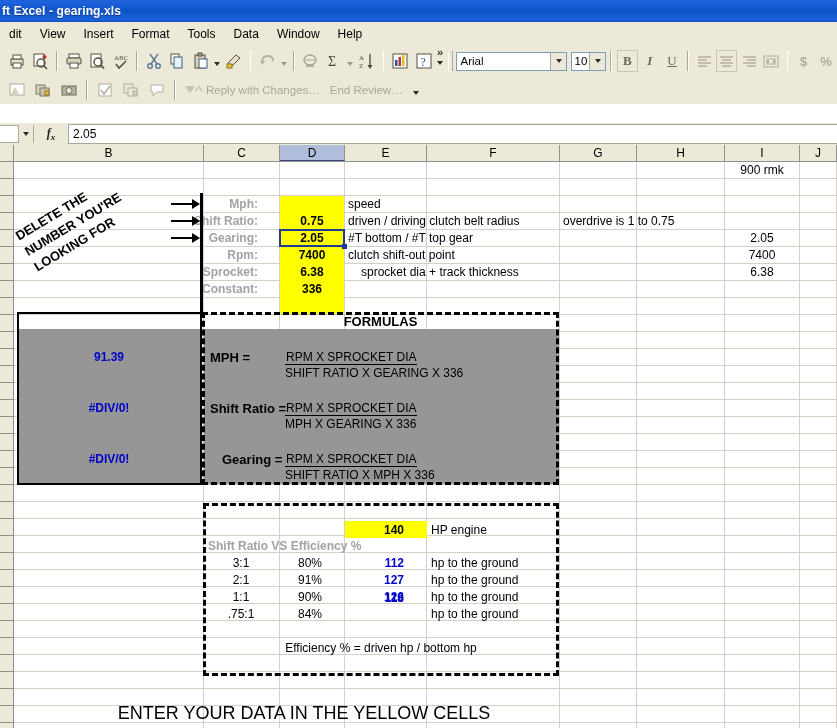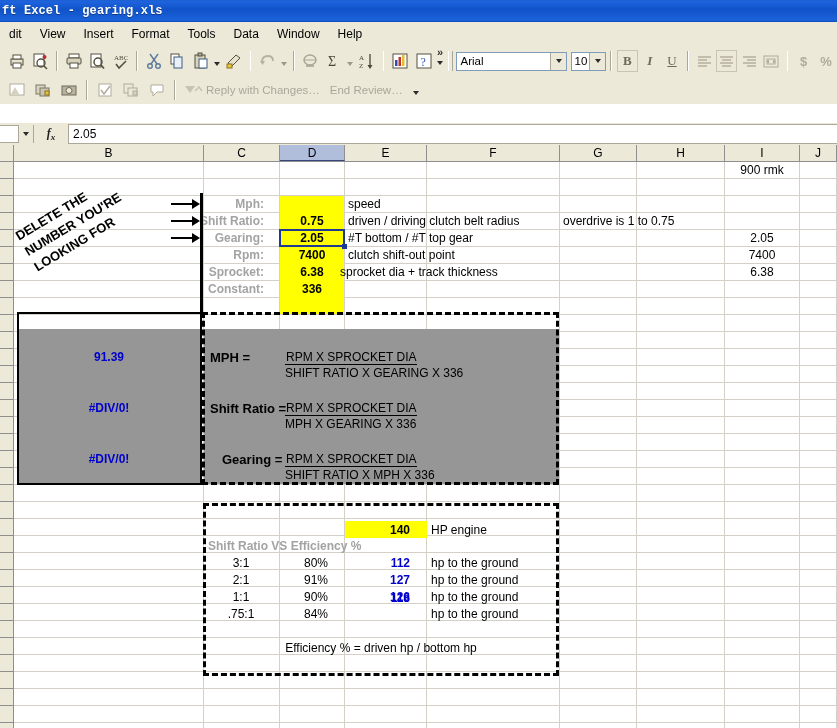--- a/index.html
+++ b/index.html
@@ -13,21 +13,20 @@
 
   
   .titlebar{
     position:absolute;left:0;top:0;width:837px;height:22px;
     background:linear-gradient(to bottom,#1c5fd4 0%,#1e63dd 8%,#1053c8 45%,#1b62da 92%,#0c49b5 100%);
     color:#ffffff;font-size:12px;font-weight:bold;
     display:flex;align-items:center;
     padding-left:2px;box-sizing:border-box;
     text-shadow:0 1px 0 rgba(0,0,0,.35);
     letter-spacing:.1px;
-    font-family:Liberation Mono, monospace;
   }
 
   
   .menubar{
     position:absolute;left:0;top:22px;width:837px;height:24px;
     background:#ece9d8;border-bottom:1px solid #ece9d8;
     display:flex;align-items:center;font-size:12px;color:#000;
   }
   .menuitem{padding:2px 9px;cursor:default;white-space:nowrap;}
 
@@ -107,21 +106,21 @@
 
   .rowhdrcol{position:absolute;left:0;top:17px;width:14px;height:566px;background:#ece9d8;border-right:1px solid #8f8f8f;box-sizing:border-box;}
   .rowline{position:absolute;left:0;width:14px;height:1px;background:#8f8f8f;}
 
   .sheet{position:absolute;left:14px;top:17px;width:823px;height:566px;}
   .hline{position:absolute;left:0;height:1px;background:#d4d0c8;}
   .vline{position:absolute;top:0;width:1px;background:#d4d0c8;}
 
   .cell{position:absolute;font-size:12px;color:#000;white-space:nowrap;
         display:flex;align-items:center;box-sizing:border-box;}
-  .cell.r{justify-content:flex-end;padding-right:14px;}
+  .cell.r{justify-content:flex-end;padding-right:20px;}
   .cell.l{justify-content:flex-start;padding-left:3px;}
   .cell.c{justify-content:center;}
   .yellow{background:#ffff00;}
   .bold{font-weight:bold;}
   .greybold{color:#a3a3a3;font-weight:bold;}
   .blue{color:#0000cc;font-weight:bold;}
   .grayfill{background:#969696;}
 
   .selbox{
     position:absolute;border:2px solid #1f3a93;box-sizing:border-box;pointer-events:none;
@@ -557,21 +556,21 @@
       <div class="cell c bold" style="left:266px;top:102px;width:64px;height:16px">6.38</div>
       <div class="cell c bold" style="left:266px;top:119px;width:64px;height:16px">336</div>
 
       <div class="selbox" style="left:265px;top:67px;width:66px;height:18px"></div>
       <div class="selhandle" style="left:328px;top:82px"></div>
 
       <div class="cell l" style="left:331px;top:34px;width:220px;height:16px">speed</div>
       <div class="cell l" style="left:331px;top:51px;width:220px;height:16px">driven / driving clutch belt radius</div>
       <div class="cell l" style="left:331px;top:68px;width:220px;height:16px">#T bottom / #T top gear</div>
       <div class="cell l" style="left:331px;top:85px;width:220px;height:16px">clutch shift-out point</div>
-      <div class="cell l" style="left:323px;top:102px;width:220px;height:16px">sprocket dia + track thickness</div>
+      <div class="cell l" style="left:344px;top:102px;width:220px;height:16px">sprocket dia + track thickness</div>
 
       <div class="cell l" style="left:546px;top:51px;width:180px;height:16px">overdrive is 1 to 0.75</div>
 
       <div class="cell c" style="left:711px;top:68px;width:74px;height:16px">2.05</div>
       <div class="cell c" style="left:711px;top:85px;width:74px;height:16px">7400</div>
       <div class="cell c" style="left:711px;top:102px;width:74px;height:16px">6.38</div>
 
       <div class="rotwrap" style="left:26px;top:60px">
         <div class="rotline">DELETE THE</div>
         <div class="rotline">NUMBER YOU'RE</div>
@@ -586,20 +585,21 @@
       <div class="arrowhead" style="left:178px;top:54px"></div>
       <div class="arrowrow" style="left:157px;top:75px;width:24px"></div>
       <div class="arrowhead" style="left:178px;top:71px"></div>
 
       <div class="grayfill" style="position:absolute;left:4px;top:167px;width:182px;height:155px"></div>
       <div class="grayfill" style="position:absolute;left:190px;top:167px;width:355px;height:155px"></div>
 
       <div class="panel-solid" style="left:3px;top:150px;width:185px;height:173px"></div>
       <div class="panel-dash" style="left:188px;top:150px;width:357px;height:173px"></div>
 
+      <div class="cell c bold" style="left:190px;top:151px;width:353px;height:16px;font-size:13px">FORMULAS</div>
 
       <div class="cell c blue" style="left:5px;top:187px;width:180px;height:16px">91.39</div>
       <div class="cell c blue" style="left:5px;top:238px;width:180px;height:16px">#DIV/0!</div>
       <div class="cell c blue" style="left:5px;top:289px;width:180px;height:16px">#DIV/0!</div>
 
       <div class="cell l bold" style="left:193px;top:187px;width:90px;height:16px;font-size:13px">MPH =</div>
       <div class="cell l" style="left:268px;top:187px;width:270px;height:16px">
         <span class="underline-txt">RPM X SPROCKET DIA</span>
       </div>
       <div class="cell l" style="left:268px;top:203px;width:270px;height:16px">SHIFT RATIO X GEARING X 336</div>
@@ -639,16 +639,17 @@
       <div class="cell r blue" style="left:331px;top:427px;width:79px;height:16px">126</div>
       <div class="cell l" style="left:414px;top:427px;width:130px;height:16px">hp to the ground</div>
 
       <div class="cell c" style="left:191px;top:444px;width:72px;height:16px">.75:1</div>
       <div class="cell r" style="left:266px;top:444px;width:62px;height:16px">84%</div>
       <div class="cell r blue" style="left:331px;top:428px;width:79px;height:16px">118</div>
       <div class="cell l" style="left:414px;top:444px;width:130px;height:16px">hp to the ground</div>
 
       <div class="cell c" style="left:191px;top:478px;width:352px;height:16px">Efficiency % = driven hp / bottom hp</div>
 
+      <div class="cell c" style="left:40px;top:543px;width:500px;height:17px;font-size:18px">ENTER YOUR DATA IN THE YELLOW CELLS</div>
 
     </div>
   </div>
 </div>
 
 </body></html>

